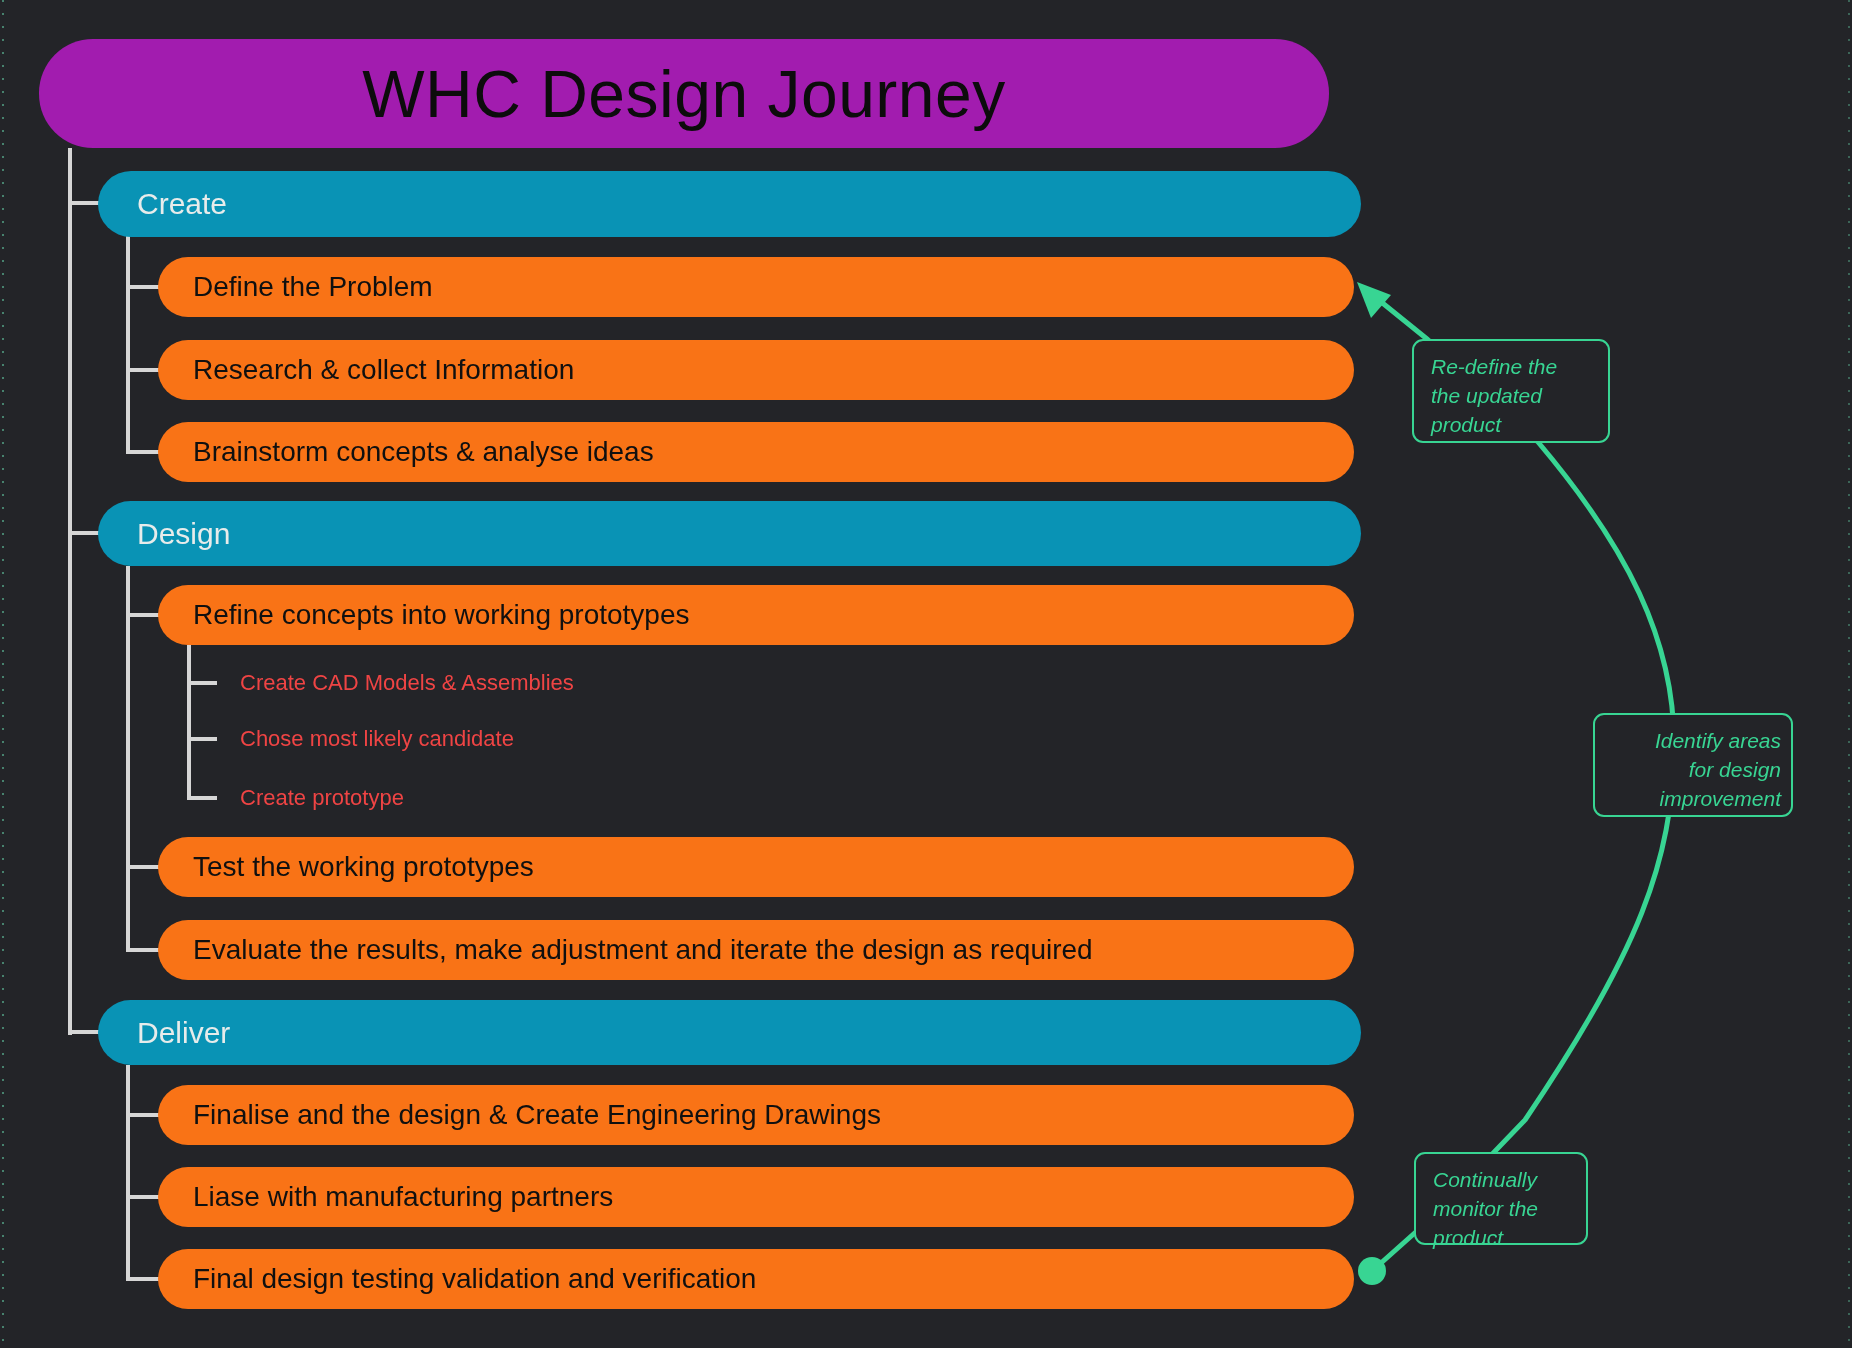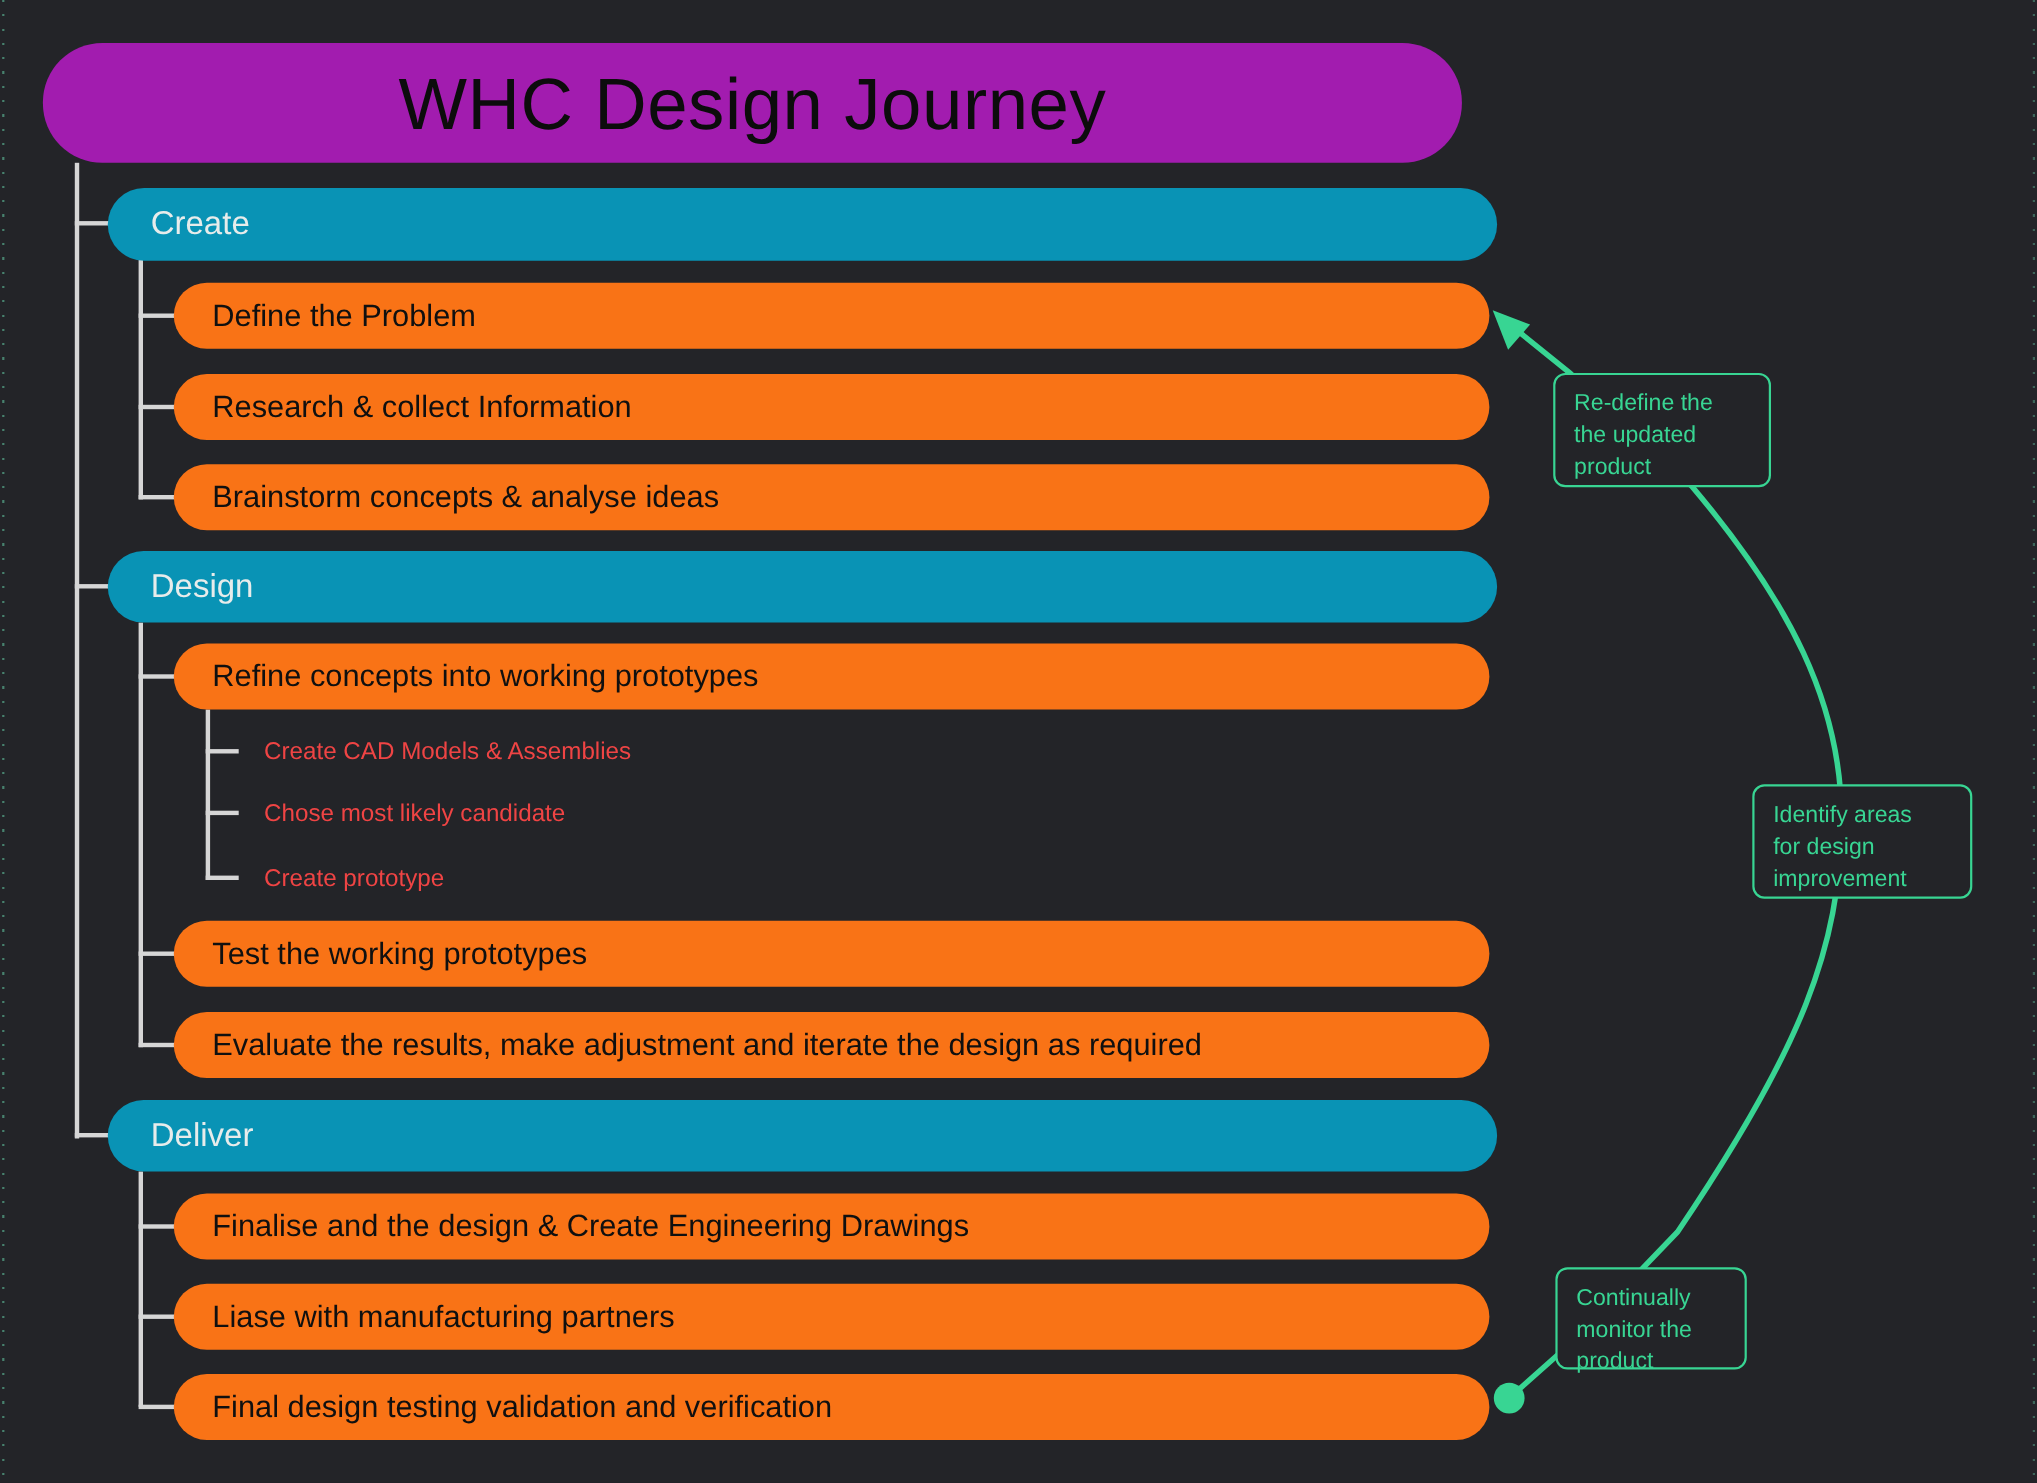--- a/index.html
+++ b/index.html
@@ -12,21 +12,21 @@
   .bar{position:absolute;display:flex;align-items:center;box-sizing:border-box;}
   .title-bar{left:39px;top:39px;width:1290px;height:109px;border-radius:54px;background:#a21caf;
              justify-content:center;color:#0c0c0c;font-size:66px;font-weight:500;letter-spacing:.5px;}
   .section-bar{left:98px;width:1263px;height:65px;border-radius:33px;background:#0993b5;
                color:#e7eceb;font-size:30px;padding-left:39px;}
   .item-bar{left:158px;width:1196px;height:60px;border-radius:30px;background:#f97316;
             color:#101010;font-size:28px;padding-left:35px;align-items:center;}
   .subitem{position:absolute;left:240px;height:26px;line-height:26px;color:#ef4444;font-size:22px;}
   .note{position:absolute;box-sizing:border-box;background:#232428;border:2px solid #38d593;
         border-radius:11px;color:#38d593;font-size:21px;line-height:29px;padding:11px 10px 0 17px;z-index:3;}
-  .note span{display:block;}
+  .note span{display:block;font-style:italic;}
   #flow{position:absolute;left:0;top:0;z-index:1;}
   .bar,.subitem{z-index:2;}
   .cline{z-index:2;}
 </style>
 </head>
 <body>
 
 <div id="canvas">
 
   <div class="edge left"></div>
@@ -109,21 +109,21 @@
   </div>
   <div class="bar item-bar" style="top:1249px;">
     <span>Final design testing validation and verification</span>
   </div>
 
   <div class="note" style="left:1412px;top:339px;width:198px;height:104px;">
     <span>Re-define the</span>
     <span>the updated</span>
     <span>product</span>
   </div>
-  <div class="note" style="left:1593px;top:713px;width:200px;height:104px;">
+  <div class="note" style="left:1593px;top:713px;width:200px;height:104px;text-align:right;">
     <span>Identify areas</span>
     <span>for design</span>
     <span>improvement</span>
   </div>
   <div class="note" style="left:1414px;top:1152px;width:174px;height:93px;">
     <span>Continually</span>
     <span>monitor the</span>
     <span>product</span>
   </div>
 

